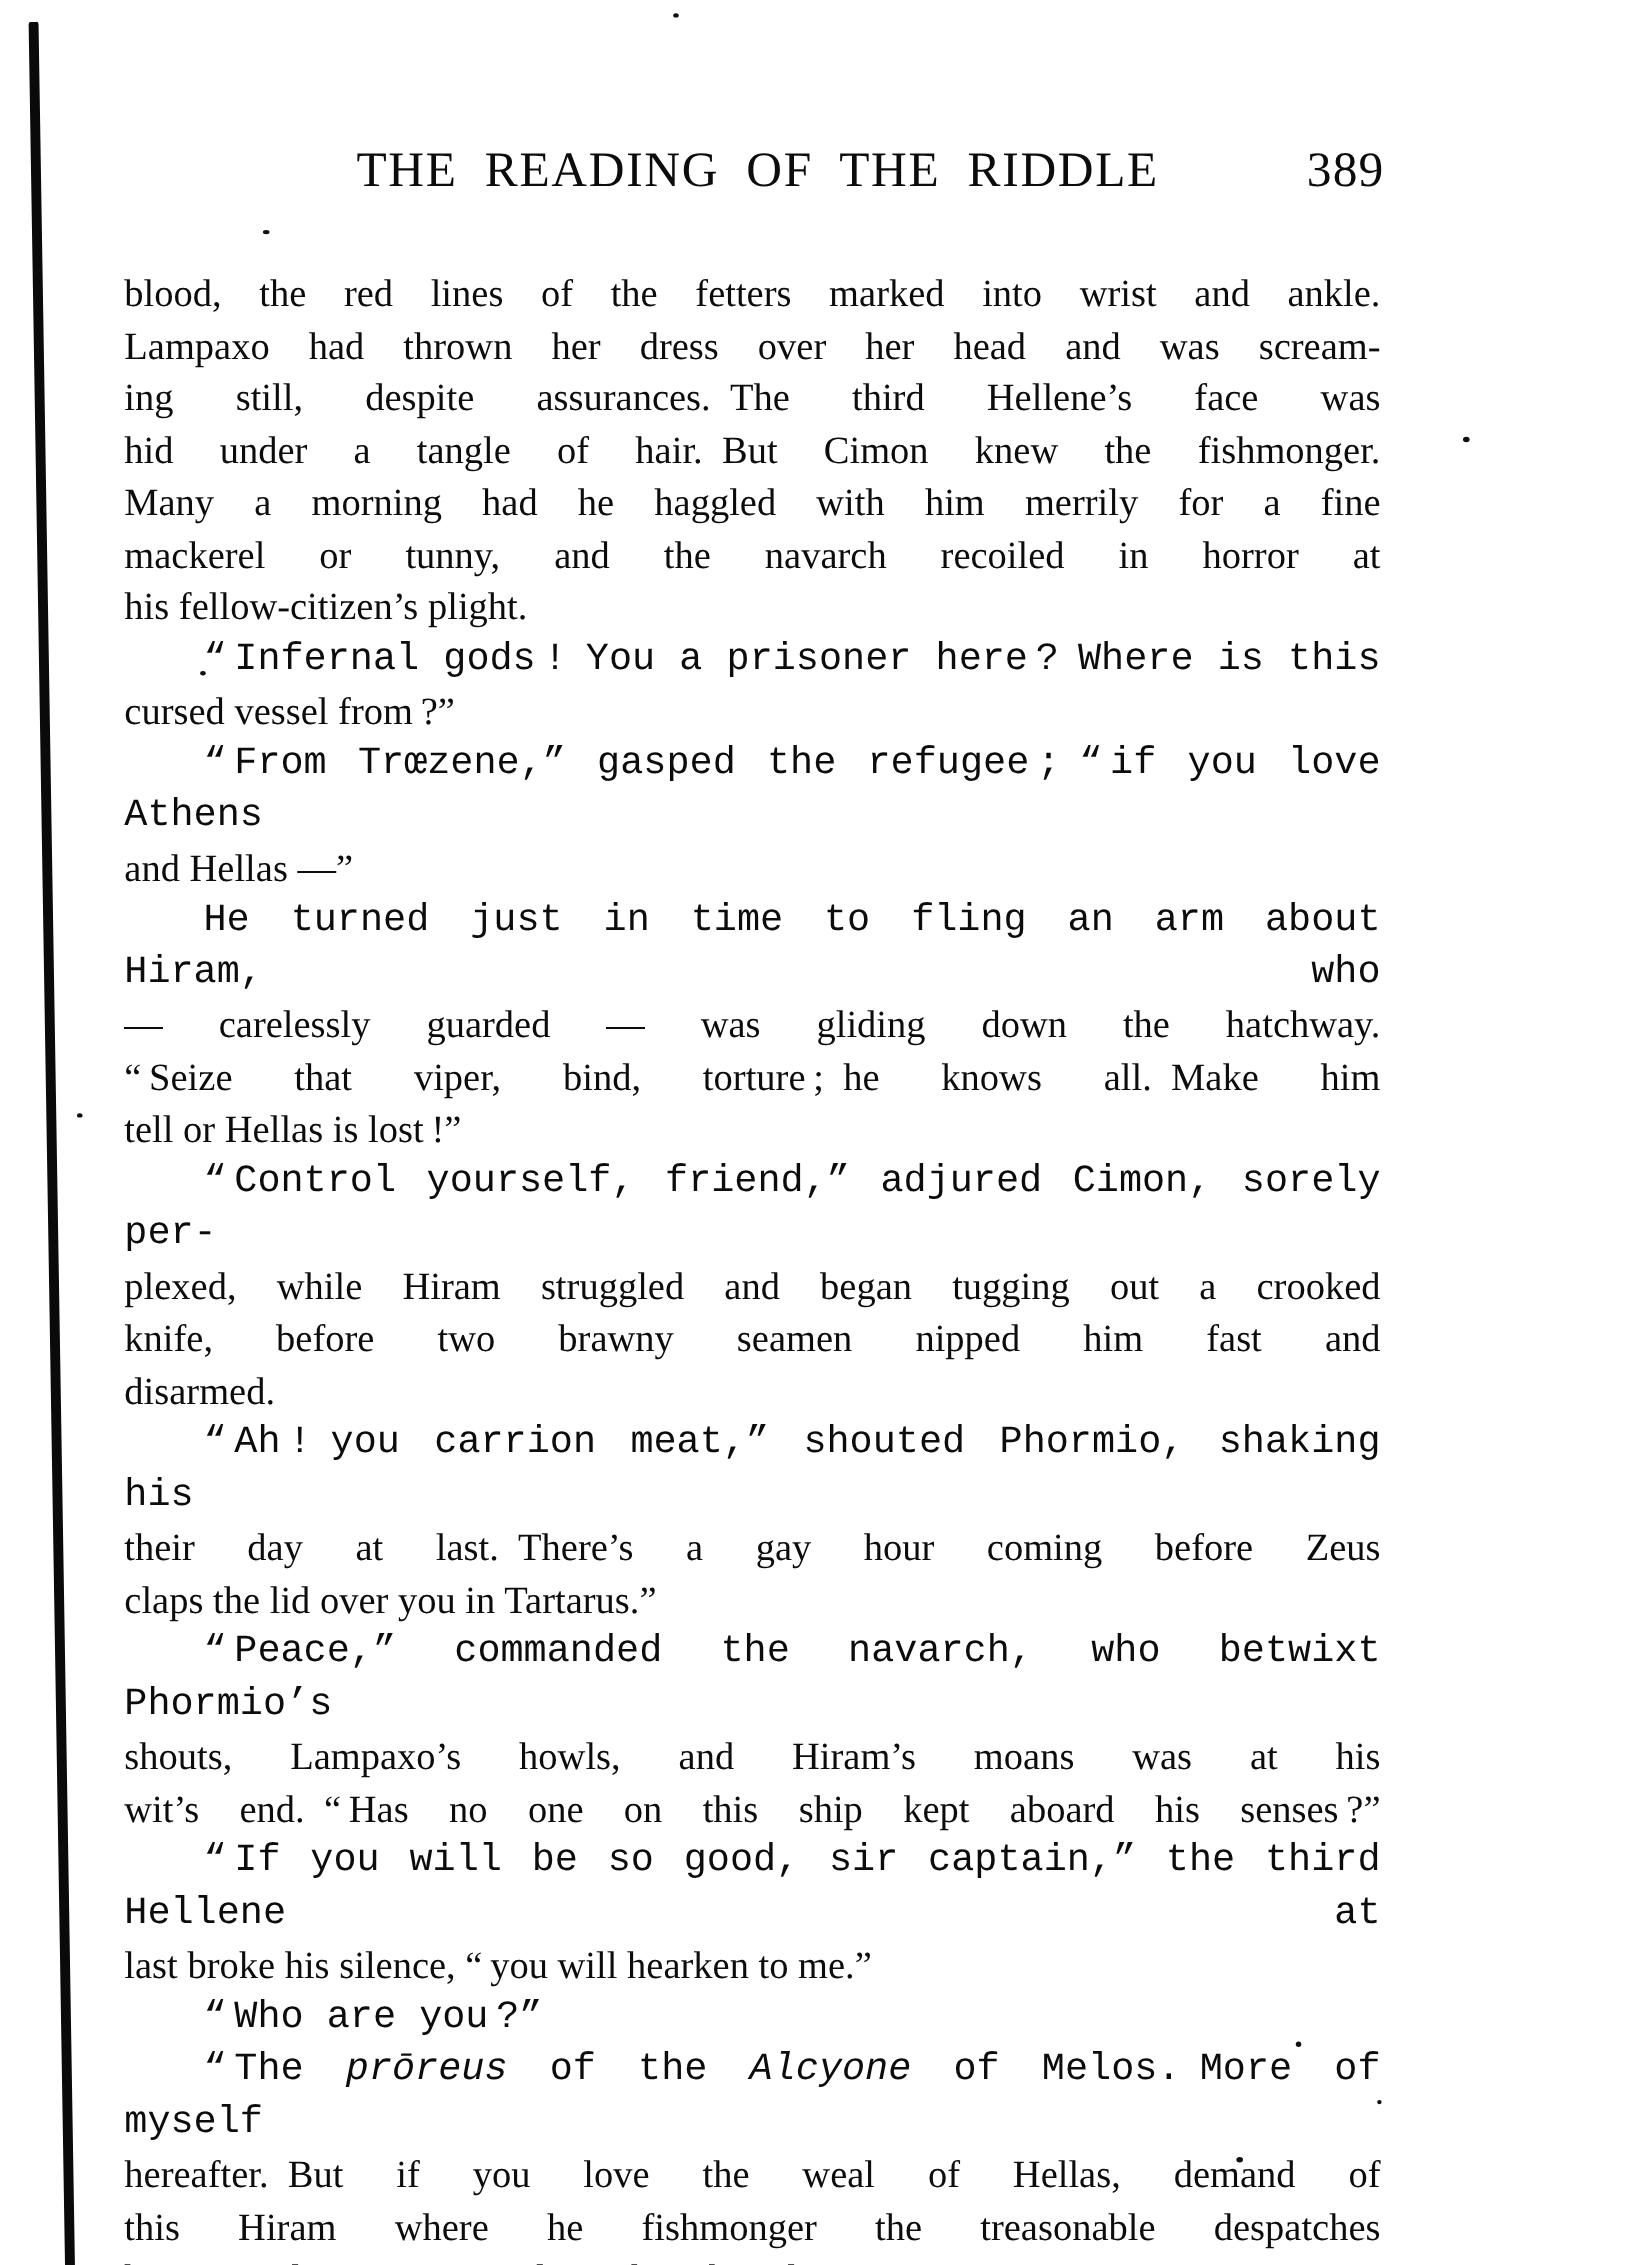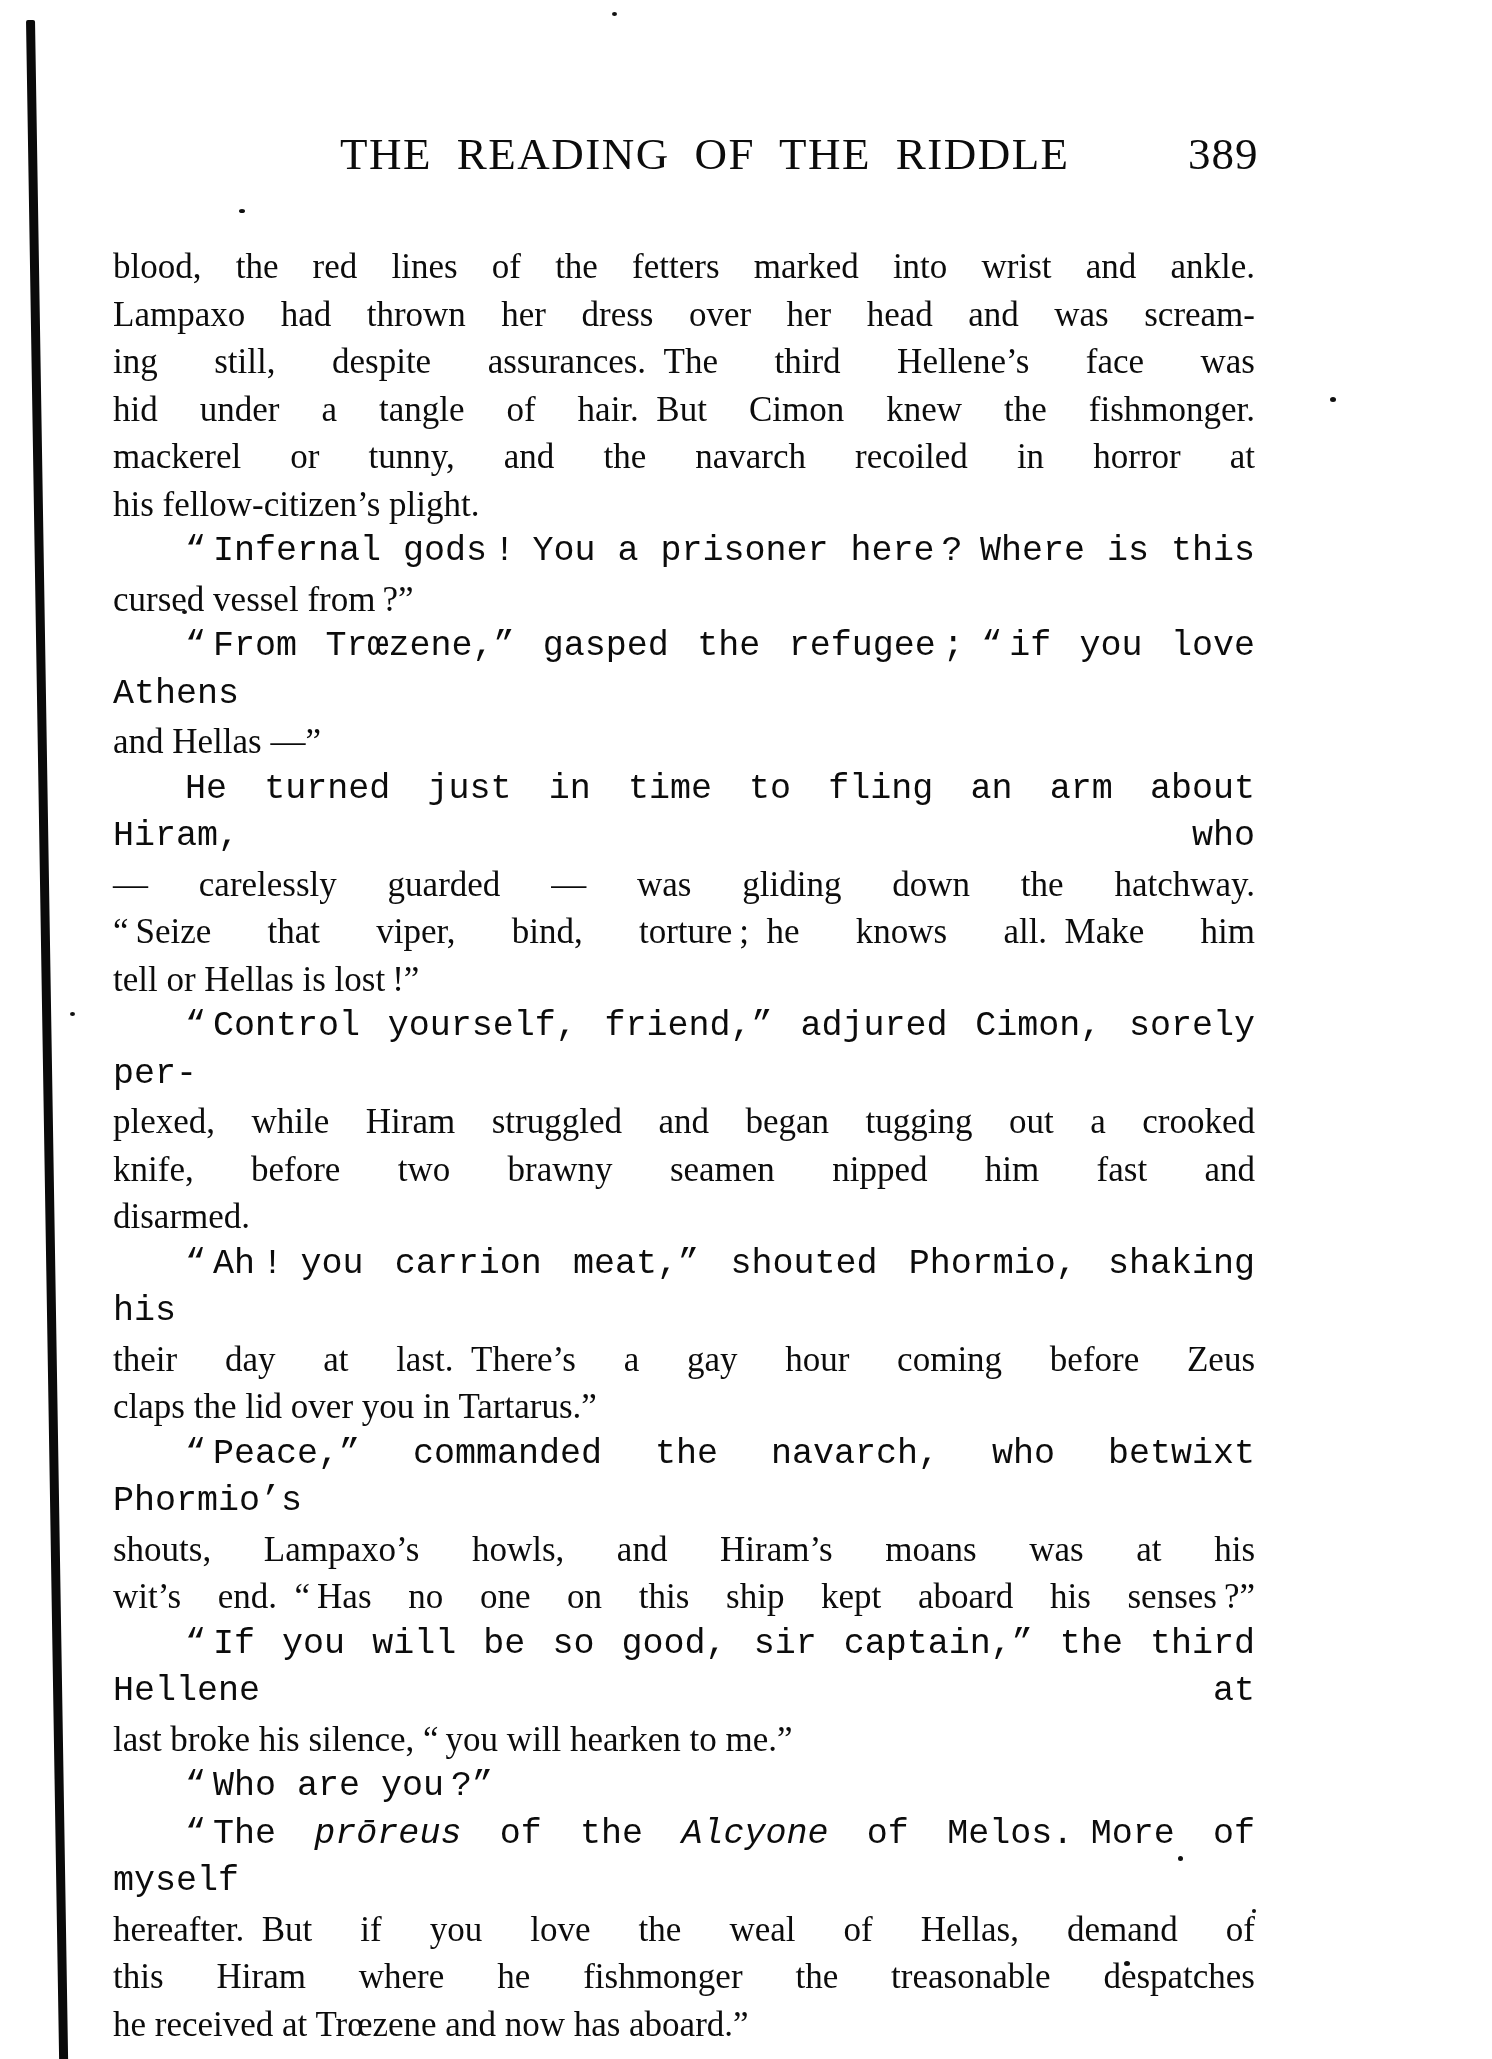--- a/index.html
+++ b/index.html
@@ -19,21 +19,21 @@
     width: 9px;
     height: 2045px;
     background: #0a0a0a;
     transform: rotate(-0.93deg);
     transform-origin: top left;
     border-radius: 2px;
   }
   .running-head {
     position: absolute;
     top: 132px;
-    left: 340px;
+    left: 324px;
     font-size: 45px;
     line-height: 1;
     letter-spacing: 1.5px;
     word-spacing: 12px;
     white-space: nowrap;
     text-align: center;
   }
   .folio {
     position: absolute;
     top: 132px;
@@ -69,20 +69,21 @@
 
   <div class="running-head">THE READING OF THE RIDDLE</div>
 
   <div class="folio">389</div>
 
   <div class="body-text">
       <div class="line jl"><span>blood, the red lines of the fetters marked into wrist and ankle.</span></div>
       <div class="line jl"><span>Lampaxo had thrown her dress over her head and was scream-</span></div>
       <div class="line jl"><span>ing still, despite assurances. The third Hellene’s face was</span></div>
       <div class="line jl"><span>hid under a tangle of hair. But Cimon knew the fishmonger.</span></div>
+      <div class="line jl"><span>Many a morning had he haggled with him merrily for a fine</span></div>
       <div class="line jl"><span>mackerel or tunny, and the navarch recoiled in horror at</span></div>
       <div class="line"><span>his fellow-citizen’s plight.</span></div>
       <div class="line ind jl"><span>“ Infernal gods ! You a prisoner here ? Where is this</span></div>
       <div class="line"><span>cursed vessel from ?”</span></div>
       <div class="line ind jl"><span>“ From Trœzene,” gasped the refugee ; “ if you love Athens</span></div>
       <div class="line"><span>and Hellas —”</span></div>
       <div class="line ind jl"><span>He turned just in time to fling an arm about Hiram, who</span></div>
       <div class="line jl"><span>— carelessly guarded — was gliding down the hatchway.</span></div>
       <div class="line jl"><span>“ Seize that viper, bind, torture ; he knows all. Make him</span></div>
       <div class="line"><span>tell or Hellas is lost !”</span></div>

